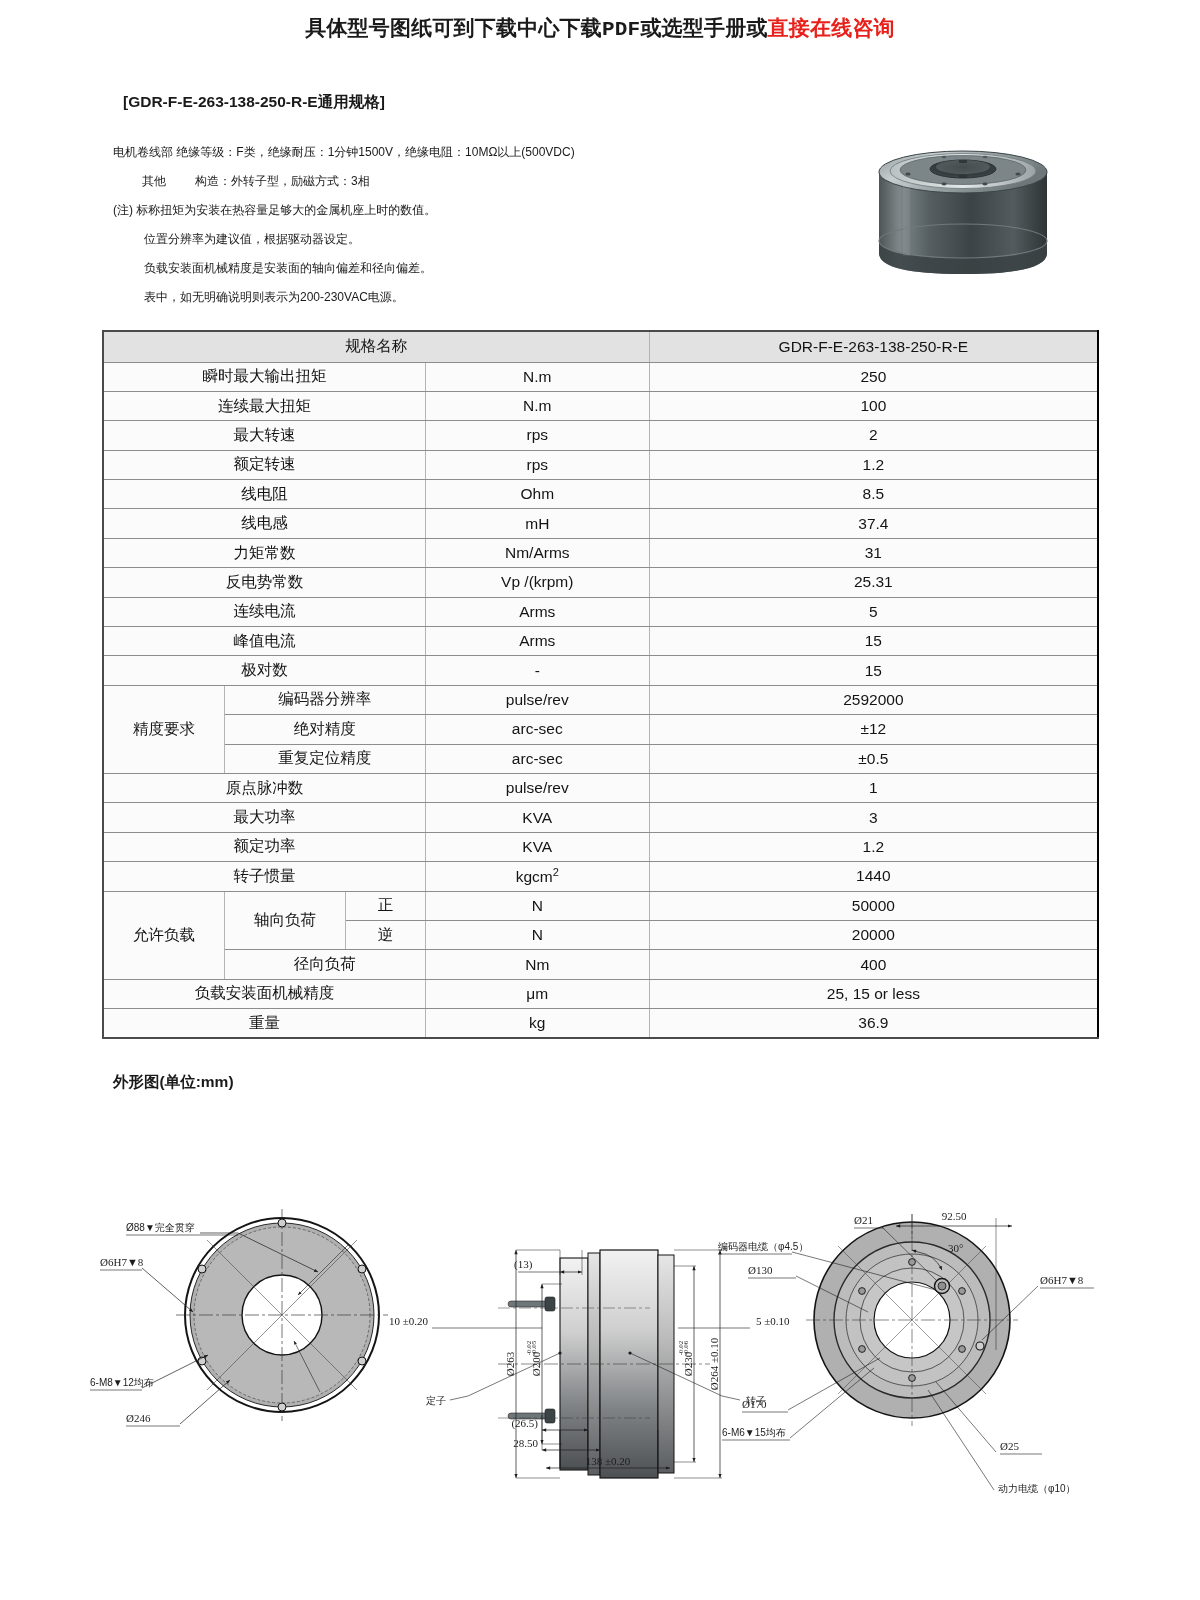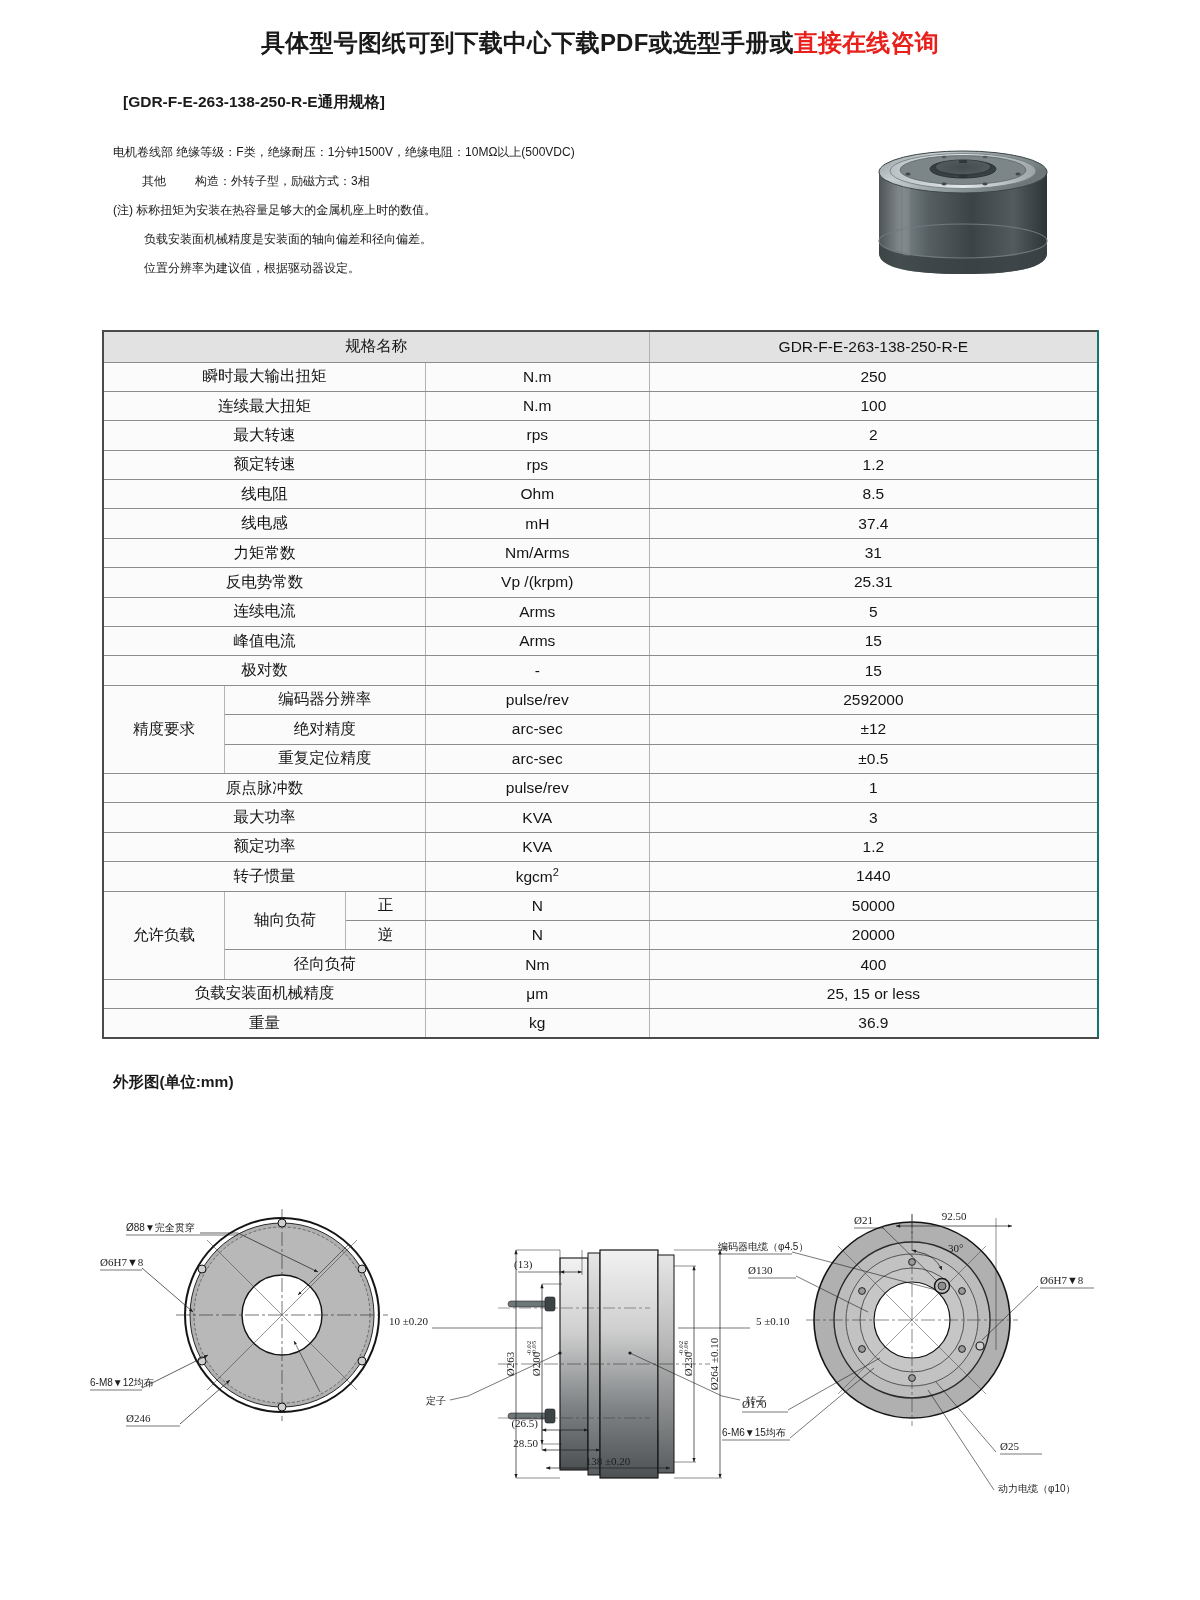--- a/index.html
+++ b/index.html
@@ -10,24 +10,25 @@
     font-family:"Liberation Sans","DejaVu Sans",sans-serif;
     color:#1a1a1a;
     position:relative;
     overflow:hidden;
   }
 
   
   .banner {
     width:100%;
     text-align:center;
-    padding-top:27px;
-    font-size:24px;
+    padding-top:14px;
+    font-size:21px;
     font-weight:bold;
     letter-spacing:.2px;
+    font-family:Liberation Mono, monospace;
   }
   .banner .red { color:#e8201b; }
 
   
   .model-heading {
     position:absolute;
     left:113px; top:92px;
     font-size:15.5px;
     font-weight:bold;
     margin-left:10px;
@@ -79,21 +80,21 @@
     color:#141414;
   }
   table.spec thead td {
     background:#e2e2e2;
     height:31px;
     color:#141414;
   }
   table.spec tr.first td { border-top:2px solid #4a4a4a; }
   table.spec tr.last  td { border-bottom:2px solid #4a4a4a; }
   table.spec td.outer-l { border-left:2px solid #4a4a4a; }
-  table.spec td.outer-r { border-right:2px solid #0f766e; }
+  table.spec td.outer-r { border-right:2px solid #000000; }
   .sup { font-size:11px; vertical-align:super; }
 
   
   .outline-heading {
     position:absolute;
     left:113px; top:1072px;
     font-size:15.5px;
     font-weight:bold;
   }
 
@@ -114,22 +115,23 @@
 <div class="banner">
   <span>具体型号图纸可到下载中心下载PDF或选型手册或</span><span class="red">直接在线咨询</span>
 </div>
 
 <div class="model-heading">[GDR-F-E-263-138-250-R-E通用规格]</div>
 
 <div class="desc">
   <span class="row ind1">电机卷线部  绝缘等级：F类，绝缘耐压：1分钟1500V，绝缘电阻：10MΩ以上(500VDC)</span>
   <span class="row ind1"><span class="lbl-other">其他</span><span>构造：外转子型，励磁方式：3相</span></span>
   <span class="row ind1"><span>(注)</span> <span>标称扭矩为安装在热容量足够大的金属机座上时的数值。</span></span>
+  <span class="row ind2">位置分辨率为建议值，根据驱动器设定。</span>
   <span class="row ind2">负载安装面机械精度是安装面的轴向偏差和径向偏差。</span>
-  <span class="row ind2">位置分辨率为建议值，根据驱动器设定。</span>
+  <span class="row ind2">表中，如无明确说明则表示为200-230VAC电源。</span>
 </div>
 
 <div class="photo">
   <svg width="230" height="175" viewBox="0 0 230 175">
     <defs>
       <linearGradient id="bodyg" x1="0" y1="0" x2="1" y2="0">
         <stop offset="0" stop-color="#4e5456"></stop>
         <stop offset="0.12" stop-color="#7e878a"></stop>
         <stop offset="0.3" stop-color="#555e61"></stop>
         <stop offset="0.55" stop-color="#3c4346"></stop>

